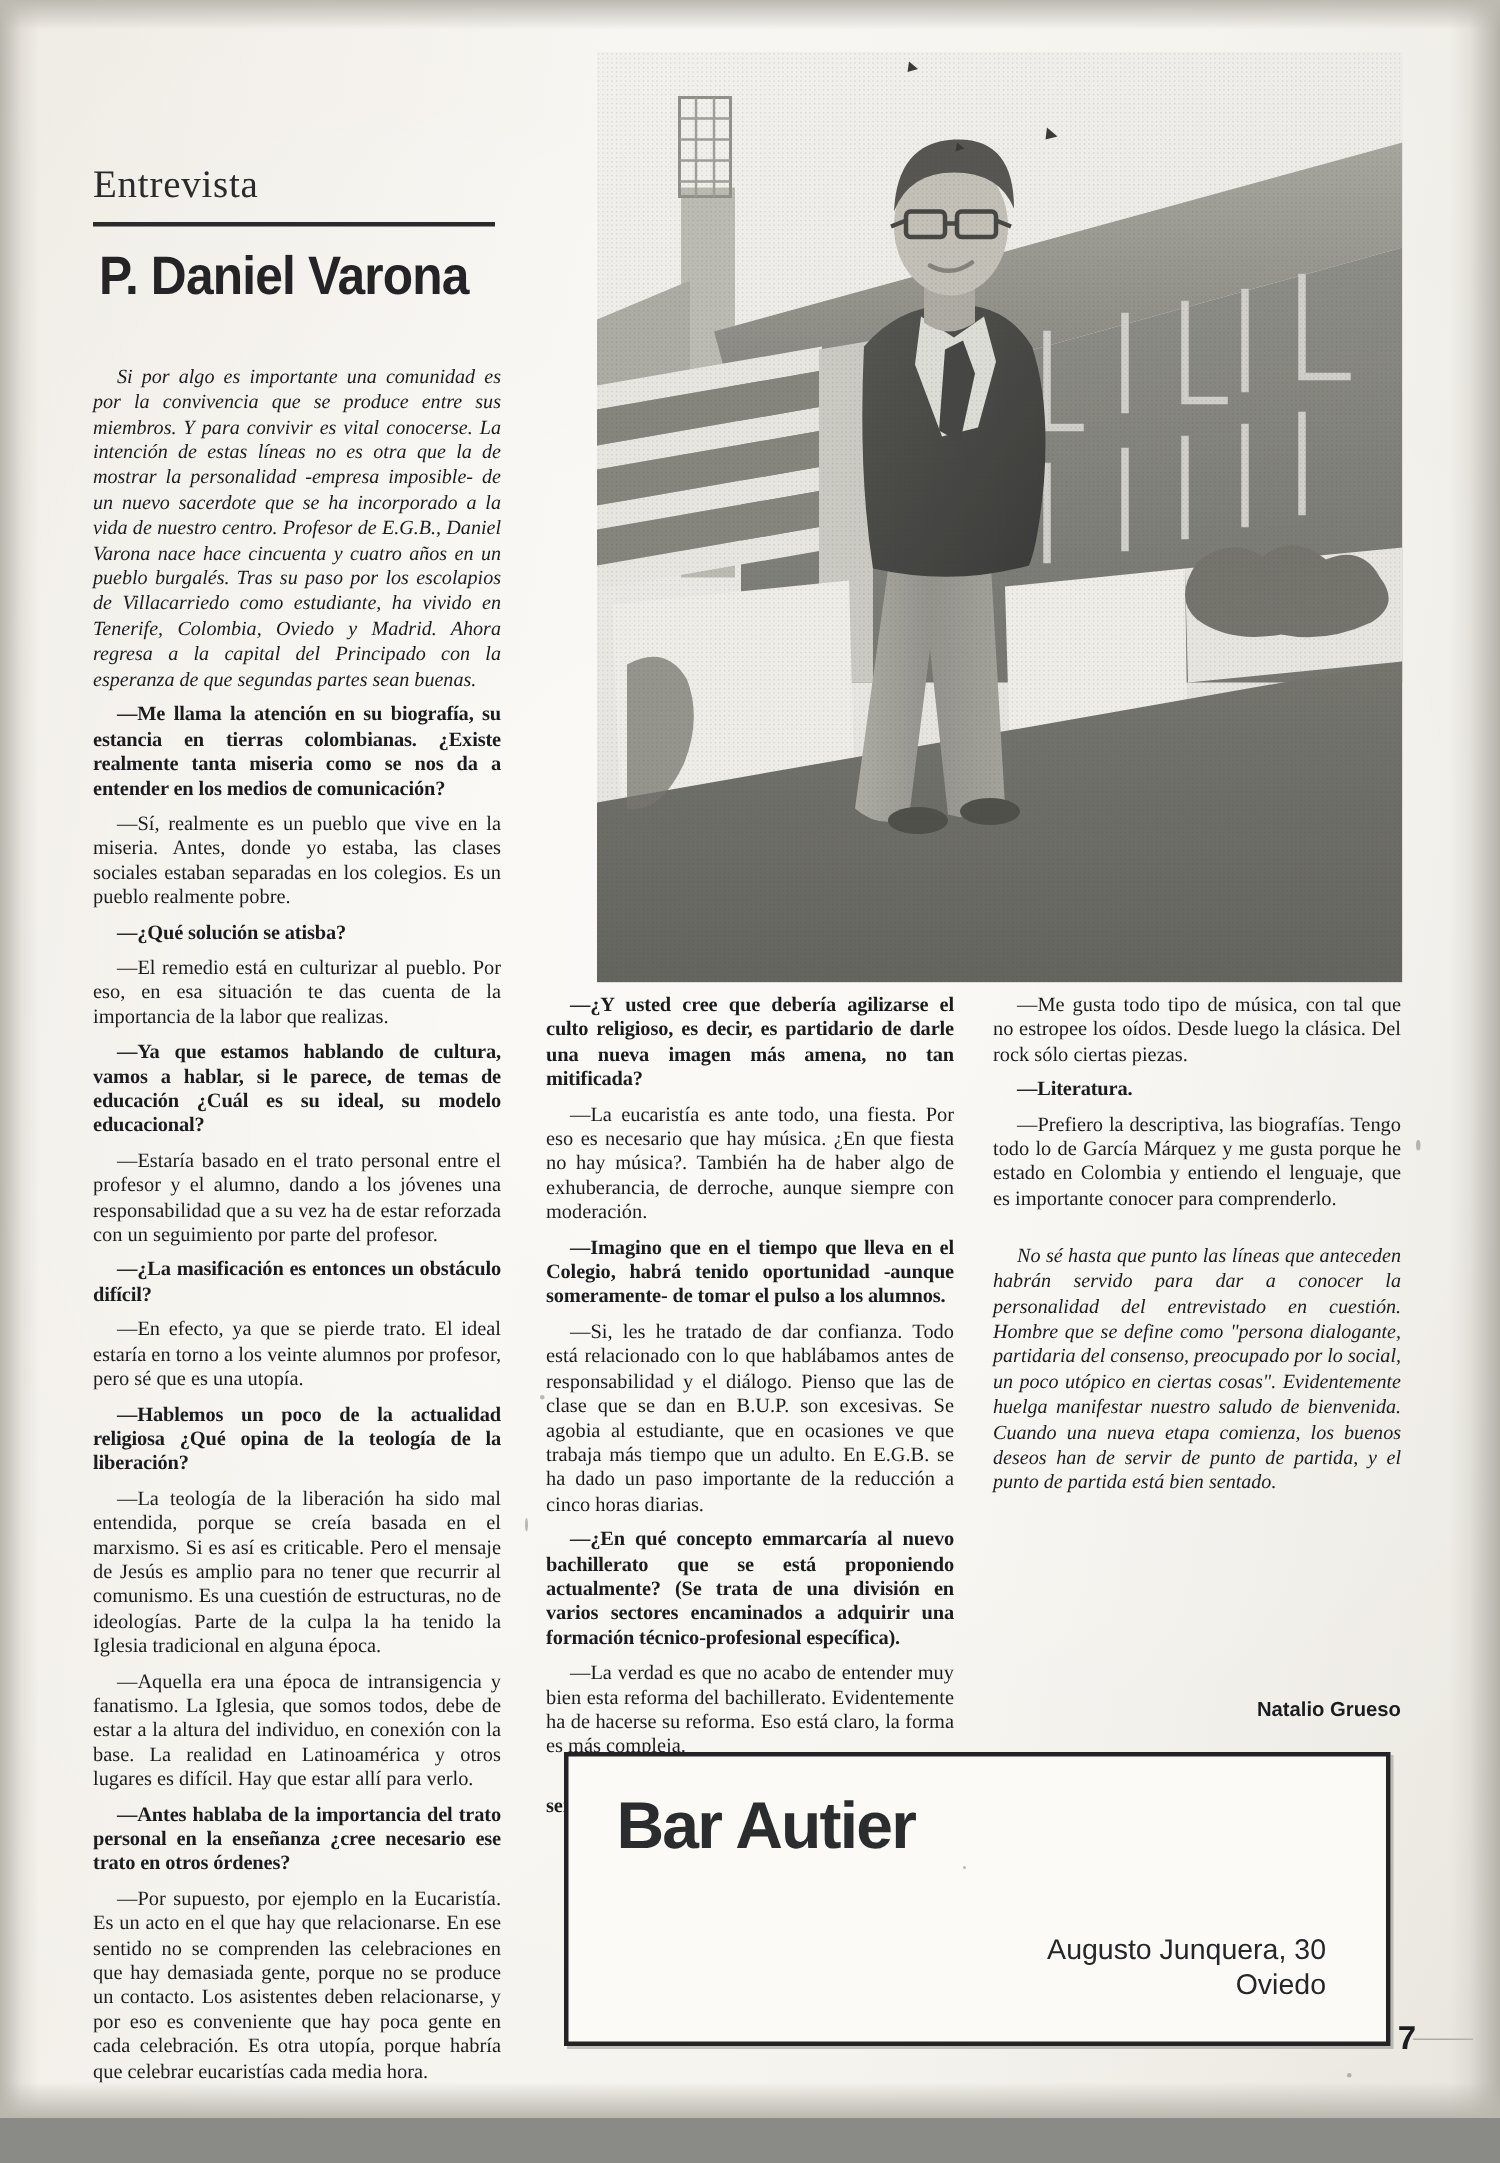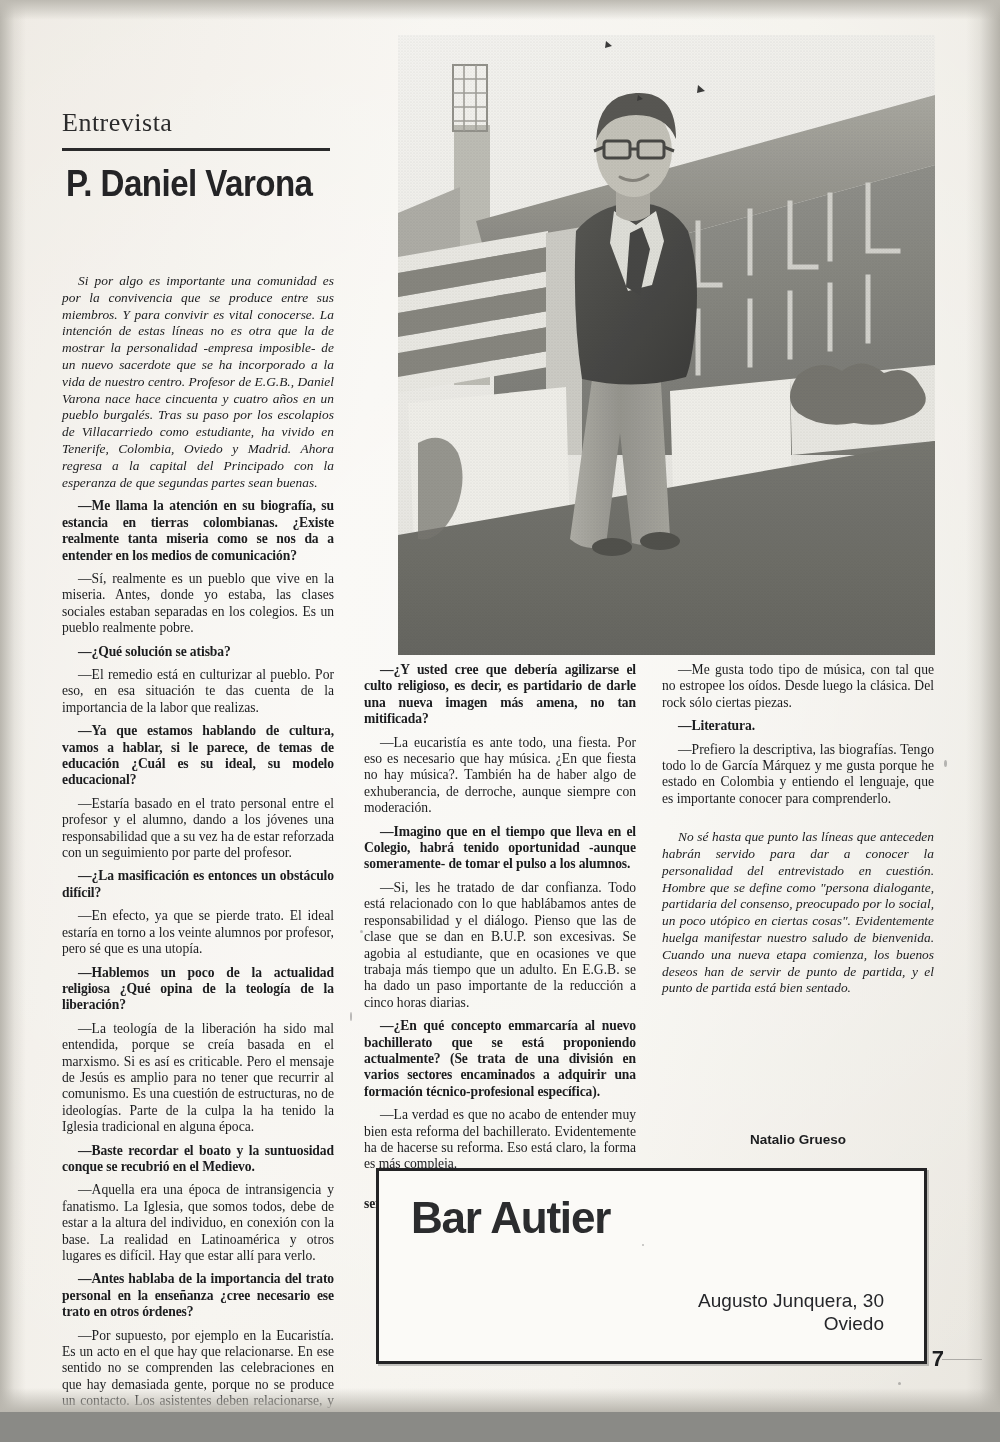--- a/index.html
+++ b/index.html
@@ -97,39 +97,38 @@
     text-indent: 16px;
   }
   .col p.q {
     font-weight: bold;
     letter-spacing: -0.1px;
   }
   .col p.intro {
     font-style: italic;
     font-size: 13.4px;
     line-height: 16.8px;
-    margin-top: 30px;
   }
   .col p.closing {
     font-style: italic;
     font-size: 13.4px;
     line-height: 16.8px;
     margin-top: 22px;
   }
 
   #col1 { left: 62px; top: 243px; width: 272px; }
   #col2 { left: 364px; top: 662px; width: 272px; }
   #col3 { left: 662px; top: 662px; width: 272px; }
 
   .byline {
     position: absolute;
     left: 662px;
     top: 1132px;
     width: 272px;
-    text-align: center;
+    text-align: right;
     font-family: "Liberation Sans", sans-serif;
     font-weight: bold;
     font-size: 13.5px;
     color: #1b1c1e;
   }
 
   
   .photo {
     position: absolute;
     left: 398px;
@@ -340,21 +339,20 @@
     <p class="q">—Me llama la atención en su biografía, su estancia en tierras colombianas. ¿Existe realmente tanta miseria como se nos da a entender en los medios de comunicación?</p>
     <p>—Sí, realmente es un pueblo que vive en la miseria. Antes, donde yo estaba, las clases sociales estaban separadas en los colegios. Es un pueblo realmente pobre.</p>
     <p class="q">—¿Qué solución se atisba?</p>
     <p>—El remedio está en culturizar al pueblo. Por eso, en esa situación te das cuenta de la importancia de la labor que realizas.</p>
     <p class="q">—Ya que estamos hablando de cultura, vamos a hablar, si le parece, de temas de educación ¿Cuál es su ideal, su modelo educacional?</p>
     <p>—Estaría basado en el trato personal entre el profesor y el alumno, dando a los jóvenes una responsabilidad que a su vez ha de estar reforzada con un seguimiento por parte del profesor.</p>
     <p class="q">—¿La masificación es entonces un obstáculo difícil?</p>
     <p>—En efecto, ya que se pierde trato. El ideal estaría en torno a los veinte alumnos por profesor, pero sé que es una utopía.</p>
     <p class="q">—Hablemos un poco de la actualidad religiosa ¿Qué opina de la teología de la liberación?</p>
     <p>—La teología de la liberación ha sido mal entendida, porque se creía basada en el marxismo. Si es así es criticable. Pero el mensaje de Jesús es amplio para no tener que recurrir al comunismo. Es una cuestión de estructuras, no de ideologías. Parte de la culpa la ha tenido la Iglesia tradicional en alguna época.</p>
-    <p class="q">—Baste recordar el boato y la suntuosidad conque se recubrió en el Medievo.</p>
     <p>—Aquella era una época de intransigencia y fanatismo. La Iglesia, que somos todos, debe de estar a la altura del individuo, en conexión con la base. La realidad en Latinoamérica y otros lugares es difícil. Hay que estar allí para verlo.</p>
     <p class="q">—Antes hablaba de la importancia del trato personal en la enseñanza ¿cree necesario ese trato en otros órdenes?</p>
     <p>—Por supuesto, por ejemplo en la Eucaristía. Es un acto en el que hay que relacionarse. En ese sentido no se comprenden las celebraciones en que hay demasiada gente, porque no se produce un contacto. Los asistentes deben relacionarse, y por eso es conveniente que hay poca gente en cada celebración. Es otra utopía, porque habría que celebrar eucaristías cada media hora.</p>
   </div>
 
   <div class="col" id="col2">
     <p class="q">—¿Y usted cree que debería agilizarse el culto religioso, es decir, es partidario de darle una nueva imagen más amena, no tan mitificada?</p>
     <p>—La eucaristía es ante todo, una fiesta. Por eso es necesario que hay música. ¿En que fiesta no hay música?. También ha de haber algo de exhuberancia, de derroche, aunque siempre con moderación.</p>
     <p class="q">—Imagino que en el tiempo que lleva en el Colegio, habrá tenido oportunidad -aunque someramente- de tomar el pulso a los alumnos.</p>
     <p>—Si, les he tratado de dar confianza. Todo está relacionado con lo que hablábamos antes de responsabilidad y el diálogo. Pienso que las de clase que se dan en B.U.P. son excesivas. Se agobia al estudiante, que en ocasiones ve que trabaja más tiempo que un adulto. En E.G.B. se ha dado un paso importante de la reducción a cinco horas diarias.</p>

